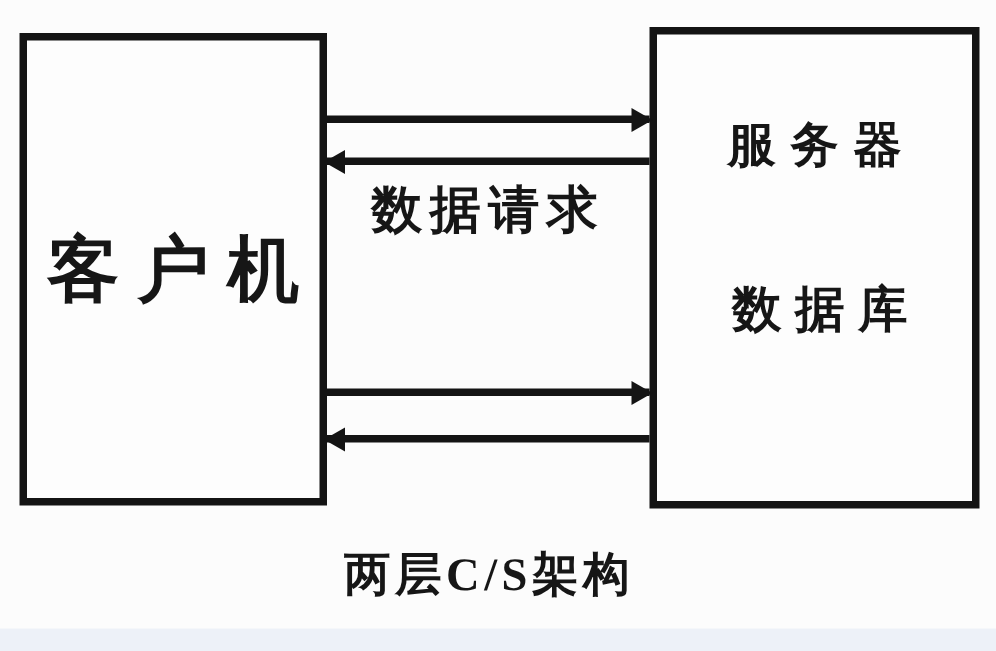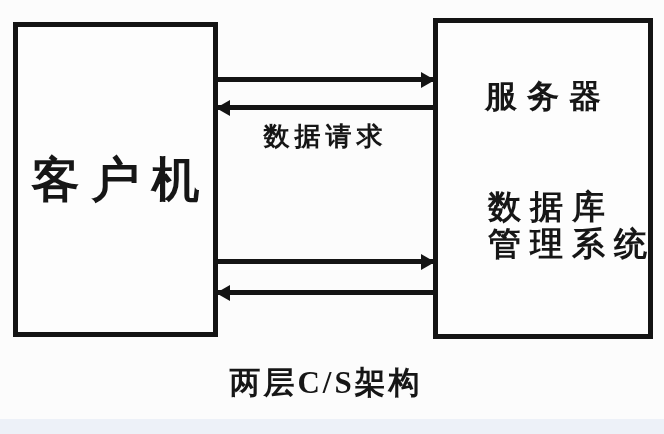--- a/index.html
+++ b/index.html
@@ -83,21 +83,21 @@
   .arrow-cs-top { top: 77px; }
   .arrow-sc-top { top: 105px; }
   .arrow-cs-bottom { top: 259px; }
   .arrow-sc-bottom { top: 290px; }
   
   .channel-label {
     position: absolute;
     left: 218px; top: 121px;
     width: 215px;
     text-align: center;
-    font-size: 26px;
+    font-size: 34px;
     font-weight: bold;
     color: #161616;
     letter-spacing: 5px;
     line-height: 1.2;
     white-space: nowrap;
   }
   
   .caption {
     position: absolute;
     left: 0; top: 364px;
@@ -124,21 +124,20 @@
 <div class="canvas">
 
   <div class="node-box client-box">
     <span class="client-label">客户机</span>
   </div>
 
   <div class="node-box server-box"></div>
   <div class="server-title">服务器</div>
   <div class="server-subsystem">
     <div>数据库</div>
-    <div>管理系统</div>
   </div>
 
   <div class="arrow dir-right arrow-cs-top">
     <span class="head"></span>
   </div>
   <div class="arrow dir-left arrow-sc-top">
     <span class="head"></span>
   </div>
   <div class="arrow dir-right arrow-cs-bottom">
     <span class="head"></span>

